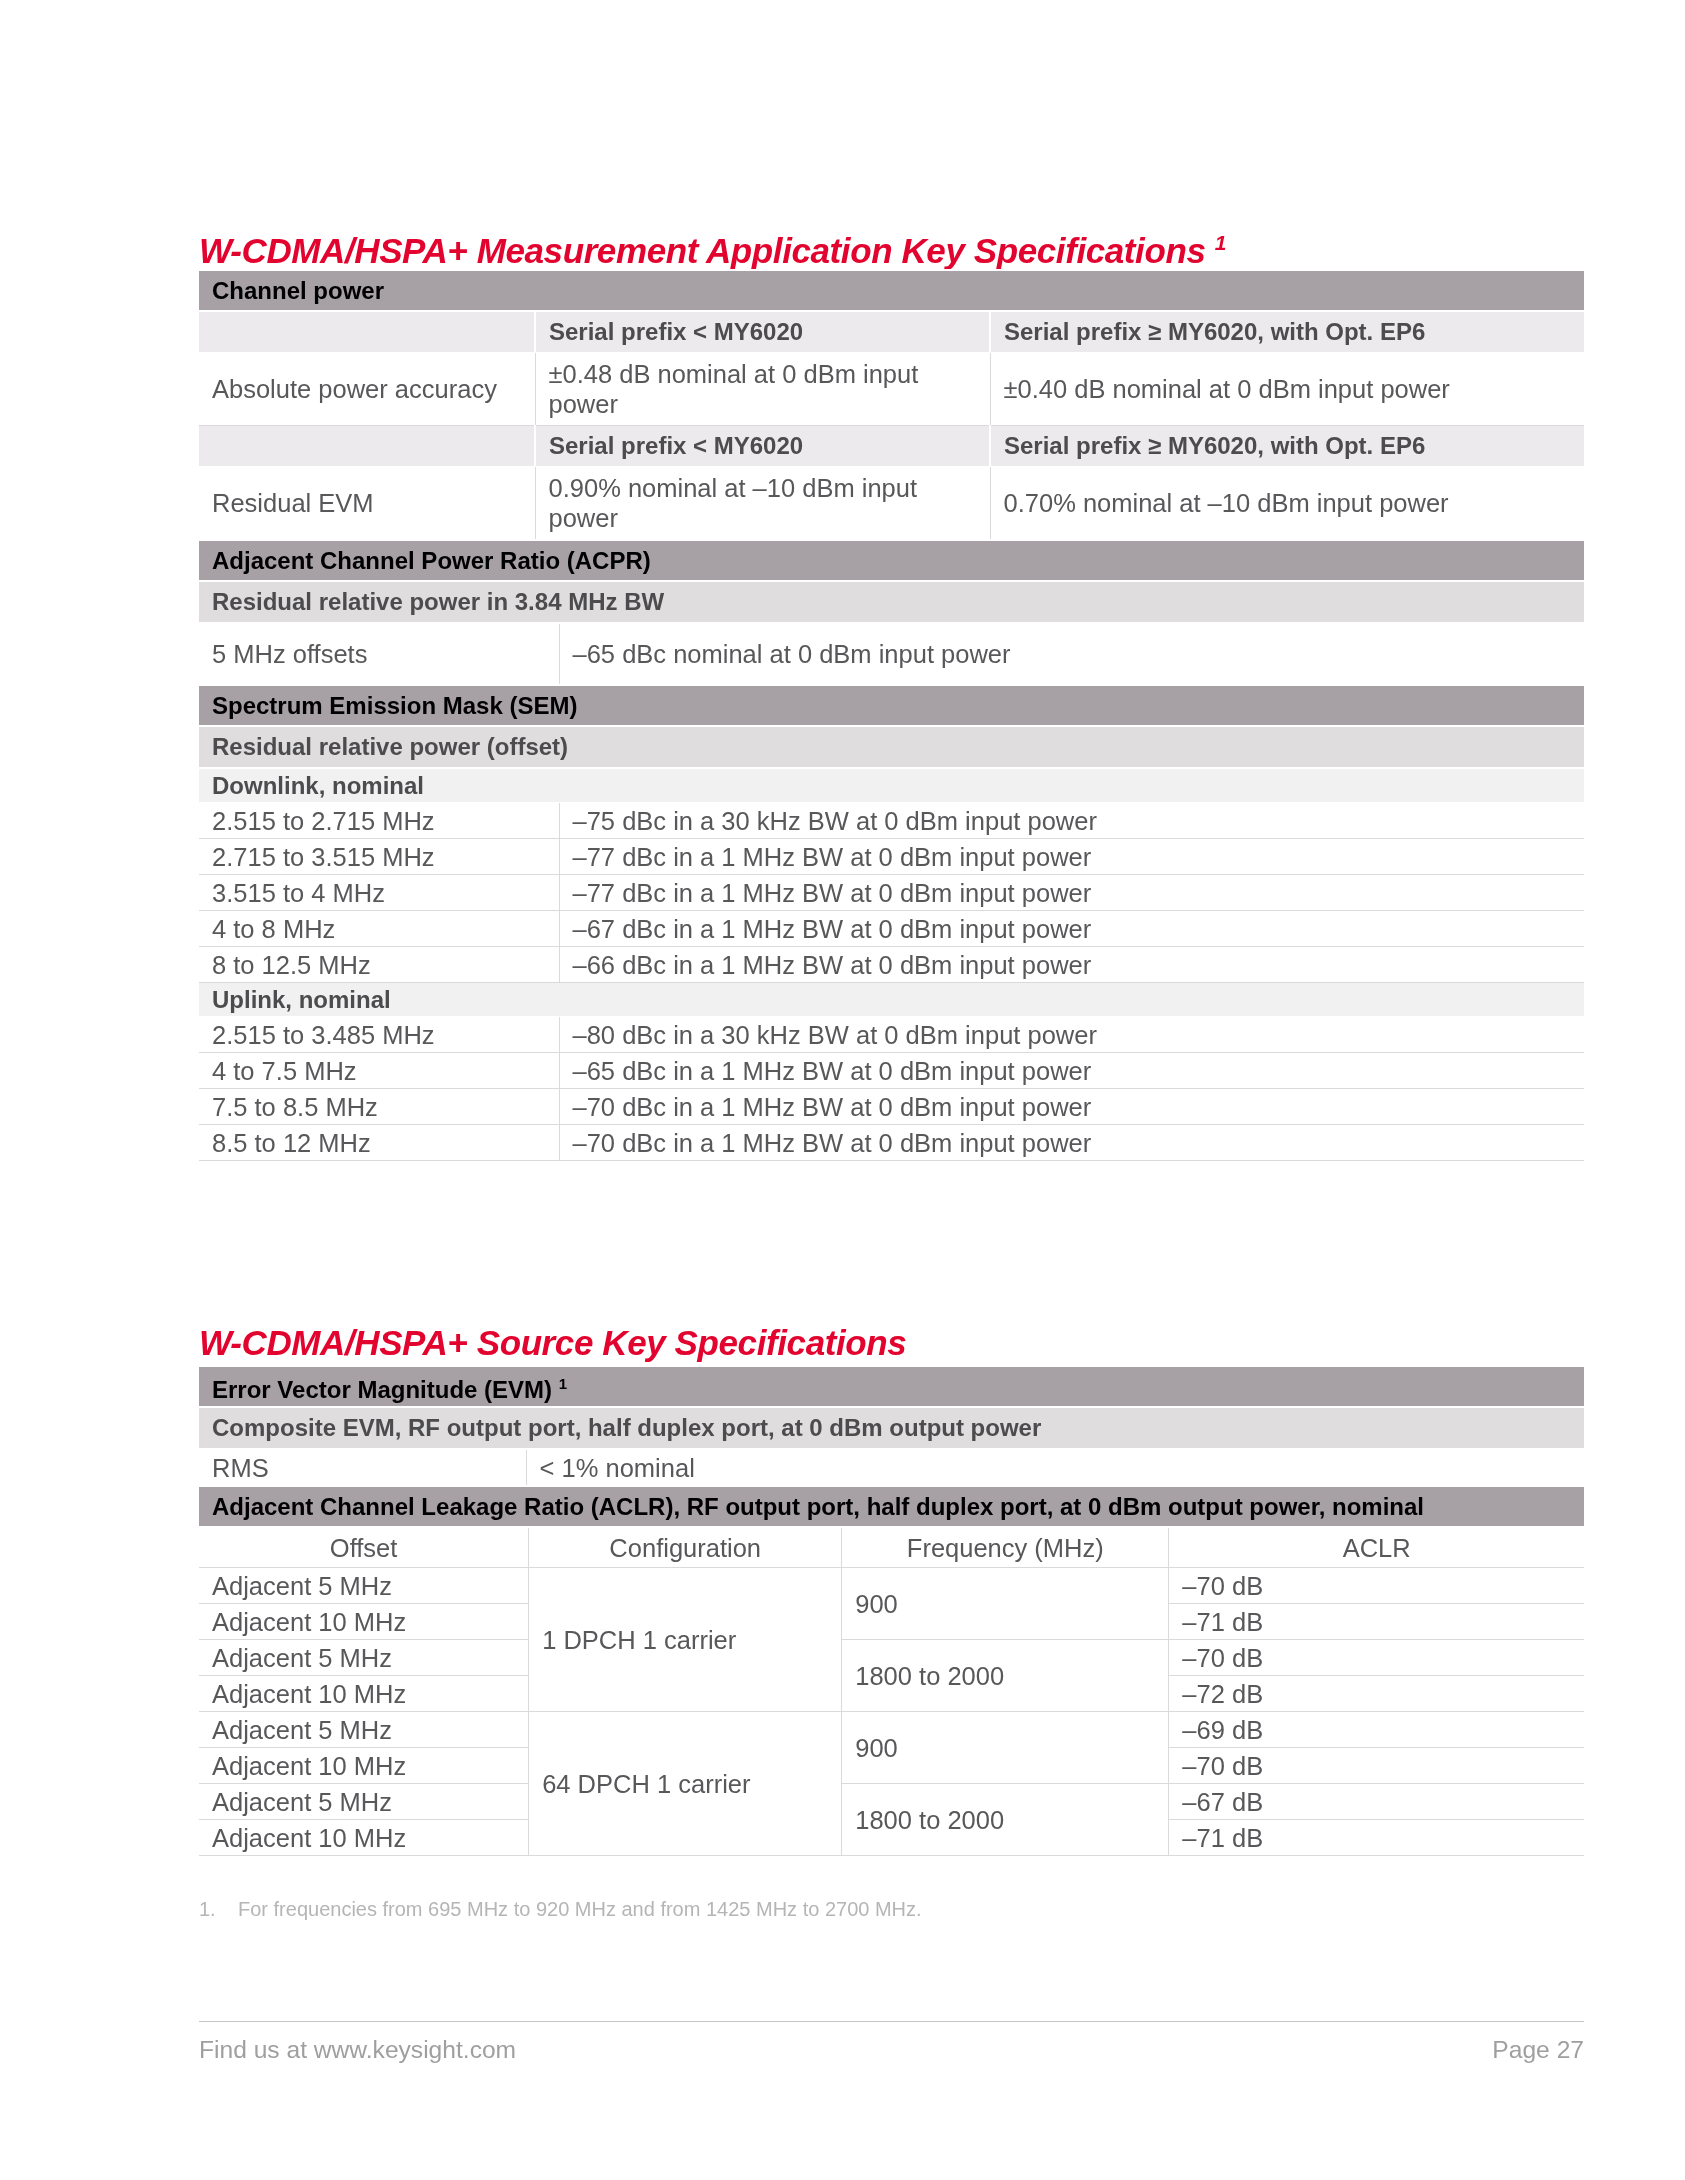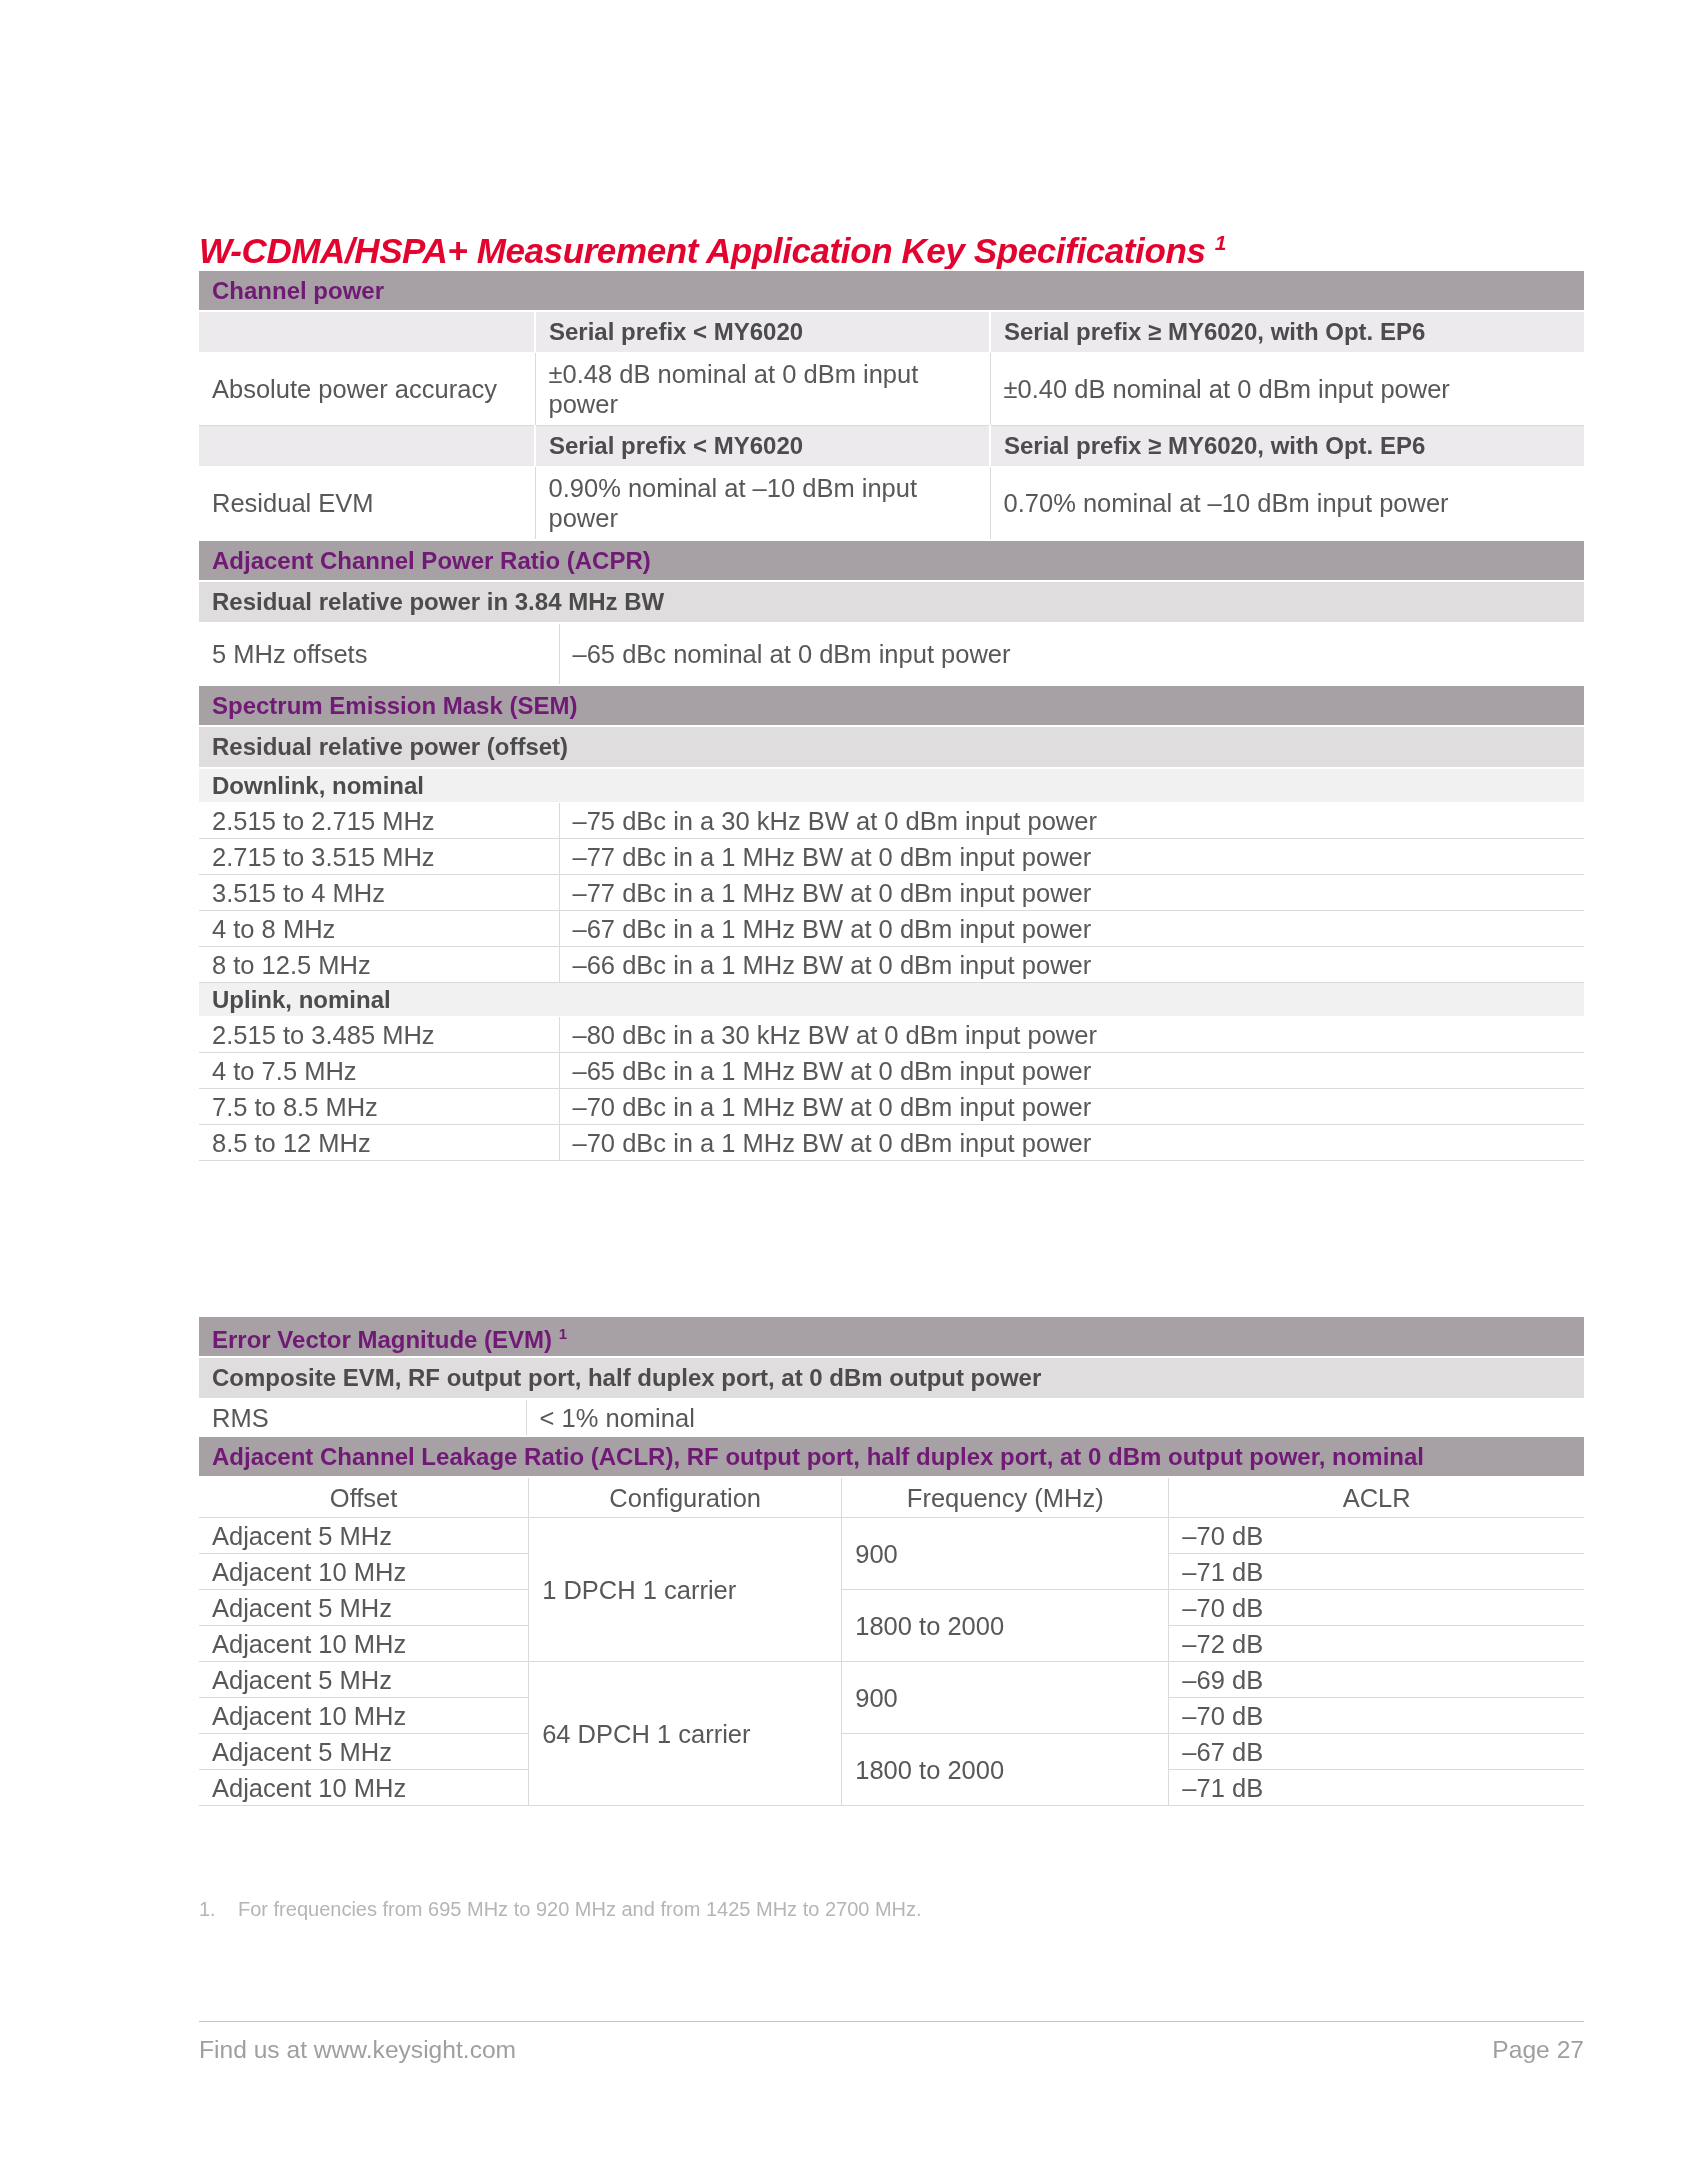--- a/index.html
+++ b/index.html
@@ -28,21 +28,21 @@
   .spec-table{
     position:absolute;left:199px;width:1385px;
     border-collapse:collapse;table-layout:fixed;
   }
   .spec-table td{
     padding:0 13px;vertical-align:middle;
     font-size:25.5px;color:var(--body-text);line-height:30px;
     overflow:hidden;
   }
   tr.band td{
-    background:var(--band);color:#701a75;font-weight:700;font-size:24px;
+    background:var(--band);color:#000000;font-weight:700;font-size:24px;
     height:39px;border-top:2.6px solid #fff;border-bottom:2.6px solid #fff;
   }
   tr.band td sup{font-size:15px;}
   tr.prefix td{
     background:var(--prefix);color:var(--head-text);font-weight:700;font-size:24px;
     height:40px;border-left:2.6px solid #fff;border-bottom:1.8px solid #fff;
   }
   tr.prefix td:first-child{border-left:none;}
   tr.sub td{
     background:var(--sub);color:var(--head-text);font-weight:700;font-size:24px;
@@ -174,21 +174,21 @@
             <td colspan="2">8.5 to 12 MHz</td>
             <td colspan="2">–70 dBc in a 1 MHz BW at 0 dBm input power</td>
           </tr>
         </tbody>
       </table>
     </div>
 
   <h1 class="title" style="top:1300px"><span>W-CDMA/HSPA+ Source Key Specifications</span></h1>
 
   <div id="table-mount-1">
-      <table class="spec-table" style="top: 1315px;">
+      <table class="spec-table" style="top: 1365px;">
         <colgroup>
           <col style="width: 327px;">
           <col style="width: 2.6px;">
           <col style="width: 313px;">
           <col style="width: 327px;">
           <col style="width: 415px;">
         </colgroup>
         <tbody>
           <tr class="band">
             <td colspan="5">Error Vector Magnitude (EVM) <sup>1</sup></td>

